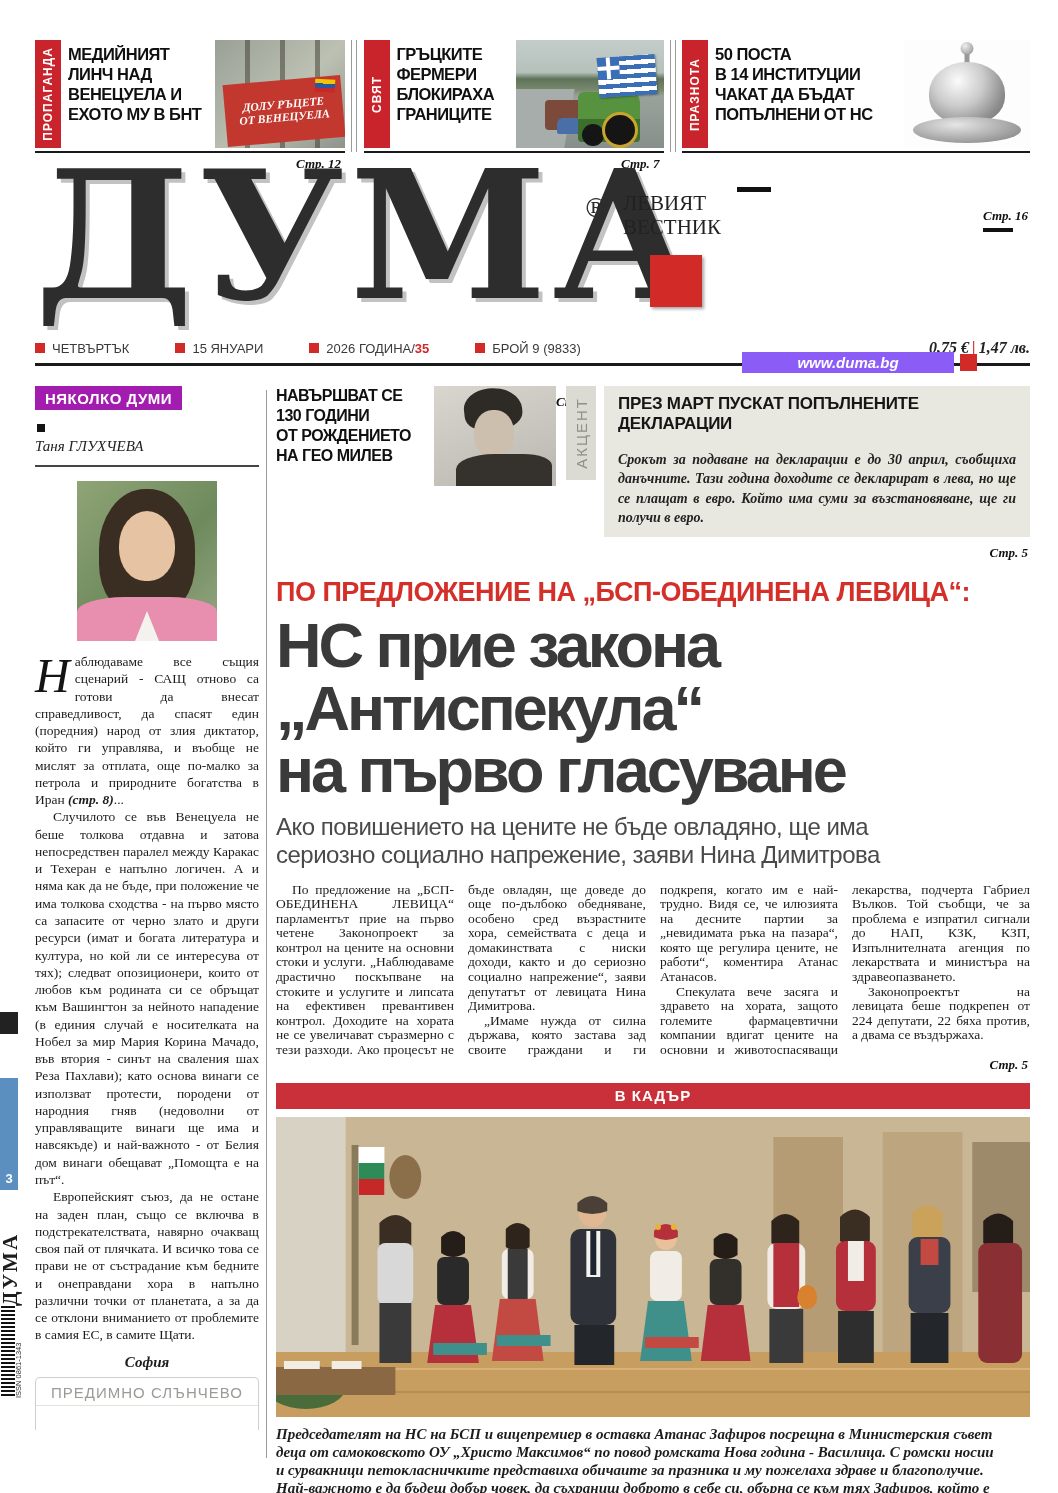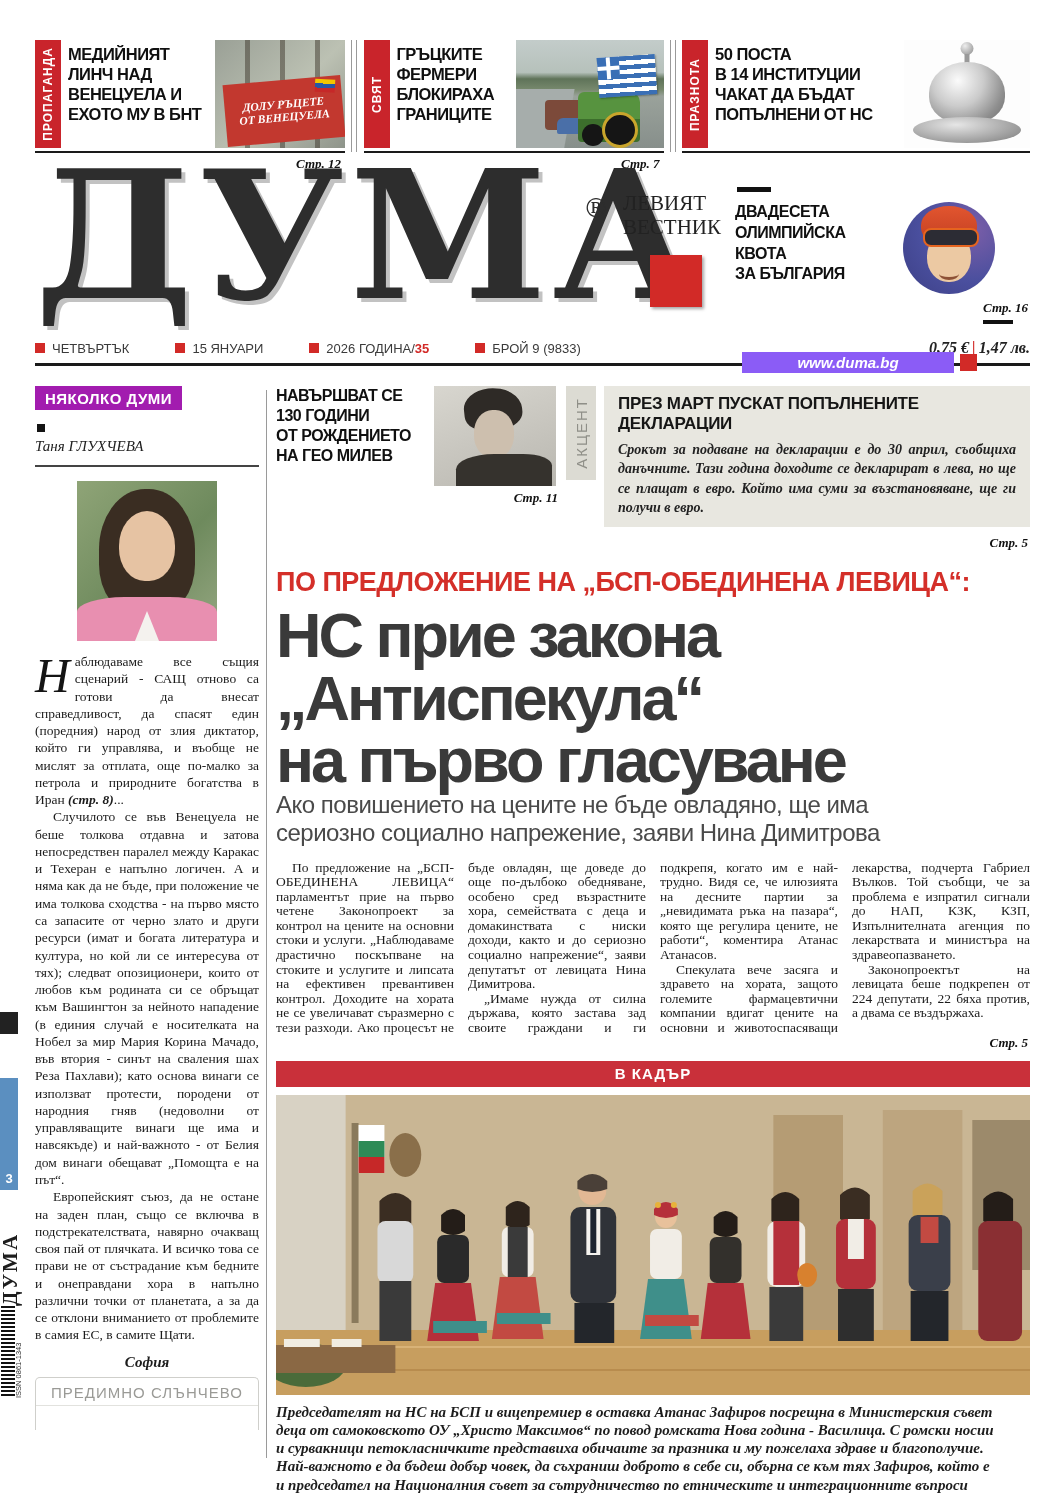--- a/index.html
+++ b/index.html
@@ -99,39 +99,39 @@
   .spine-blue{position:absolute;left:0;top:1078px;width:18px;height:112px;background:#5b8fc0;color:#fff;font:bold 13px "Liberation Sans",sans-serif;display:flex;align-items:flex-end;justify-content:center;padding-bottom:4px;box-sizing:border-box;}
   .spine-duma{position:absolute;left:-2px;top:1194px;height:112px;writing-mode:vertical-rl;transform:rotate(180deg);font:bold 21px "Liberation Serif",serif;color:#1d1d1d;letter-spacing:2px;}
   .barcode{position:absolute;left:1px;top:1306px;width:14px;height:90px;background:repeating-linear-gradient(0deg,#111 0 2px,#fff 2px 4px);}
   .issn{position:absolute;left:14px;top:1306px;writing-mode:vertical-rl;transform:rotate(180deg);font:7.5px "Liberation Sans",sans-serif;color:#333;height:92px;}
 
   .col-div{position:absolute;left:266px;top:390px;width:1px;height:1068px;background:#9a9a9a;}
 
   
   .main-col{position:absolute;left:276px;top:386px;width:754px;}
   .row1{display:flex;}
-  .geo{width:288px;display:flex;flex-direction:column;}
+  .geo{width:288px;display:flex;flex-direction:row;}
   .geo-main{display:flex;height:96px;}
   .geo-title{width:150px;font-size:16px;line-height:1.25;color:#101010;}
   .photo-geo{width:122px;height:100px;position:relative;overflow:hidden;background:linear-gradient(160deg,#d8d6cf,#b9b7b0);margin-left:8px;}
   .gm-hair{position:absolute;left:30px;top:2px;width:58px;height:42px;background:#2e2a26;border-radius:50% 60% 42% 42%;transform:rotate(-6deg);}
   .gm-face{position:absolute;left:40px;top:24px;width:40px;height:48px;background:#cdbfae;border-radius:46%;}
   .gm-suit{position:absolute;left:22px;bottom:-6px;width:96px;height:38px;background:#35322d;border-radius:40% 30% 0 0;}
   .geo-page{text-align:right;padding:8px 6px 0 0;}
   .accent-label{width:30px;height:94px;background:#dcdbd3;display:flex;align-items:center;justify-content:center;margin:0 8px 0 2px;}
   .accent-label span{writing-mode:vertical-rl;transform:rotate(180deg);color:#8f8f88;font:15px "Liberation Sans",sans-serif;letter-spacing:2px;}
   .accent{flex:1;display:flex;flex-direction:column;}
   .accent-box{background:#e8e7e0;padding:8px 14px 10px 14px;}
-  .accent-title{font-size:17px;letter-spacing:-0.3px;color:#161616;margin-bottom:6px;}
+  .accent-title{font-size:17px;letter-spacing:-0.3px;color:#161616;margin-bottom:16px;}
   .accent-text{font:bold italic 14px/1.38 "Liberation Serif",serif;color:#222;text-align:justify;}
   .accent-page{text-align:right;padding:8px 2px 0 0;}
 
   .kicker{margin-top:16px;font-size:27px;color:#d42f29;letter-spacing:-0.5px;}
   .headline{margin-top:6px;font-size:63px;line-height:0.99;color:#3a3a3a;letter-spacing:-3px;font-family:"Liberation Sans",sans-serif;font-weight:bold;}
-  .subhead{margin-top:0;font-family:"Liberation Sans",sans-serif;font-size:24px;line-height:1.15;color:#4a4a4a;letter-spacing:-0.5px;}
+  .subhead{margin-top:12px;font-family:"Liberation Sans",sans-serif;font-size:24px;line-height:1.15;color:#4a4a4a;letter-spacing:-0.5px;}
   .story-body{margin-top:14px;height:190px;column-count:4;column-gap:14px;font-size:13.5px;line-height:14.6px;text-align:justify;color:#1b1b1b;position:relative;overflow:hidden;}
   .story-body p{margin:0;text-indent:16px;}
   .story-page{position:absolute;right:0;bottom:0;background:#fff;padding:2px 2px 0 8px;}
   .kadar-bar{margin-top:10px;height:26px;background:#c9303a;color:#fff;font:bold 15px "Liberation Sans",sans-serif;display:flex;align-items:center;justify-content:center;letter-spacing:1px;}
   .big-photo{margin-top:8px;width:754px;height:300px;display:block;}
   .caption{margin-top:8px;font:bold italic 15px/1.22 "Liberation Serif",serif;color:#1d1d1d;}
 </style>
 </head>
 <body>
 
@@ -211,32 +211,20 @@
 
 <div class="masthead">
   <div class="logo">ДУМА</div>
   <div class="logo-reg">®</div>
   <div class="tagline ml">ЛЕВИЯТ
 ВЕСТНИК</div>
   <div class="red-square"></div>
 
   <div class="oly">
     <div class="oly-dash"></div>
-    <div class="oly-row">
-      <div class="oly-title cond ml">ДВАДЕСЕТА
-ОЛИМПИЙСКА
-КВОТА
-ЗА БЪЛГАРИЯ</div>
-      <div class="photo-skier">
-        <div class="sk-helmet"></div>
-        <div class="sk-face"></div>
-        <div class="sk-goggles"></div>
-        <div class="sk-smile"></div>
-      </div>
-    </div>
     <div class="oly-page pageref">Стр. 16</div>
     <div class="oly-dash2"></div>
   </div>
 
   <div class="dateline">
     <span class="dl-item">
         <span class="dl-sq"></span>
         <span>ЧЕТВЪРТЪК</span>
       </span>
     <span class="dl-item">

